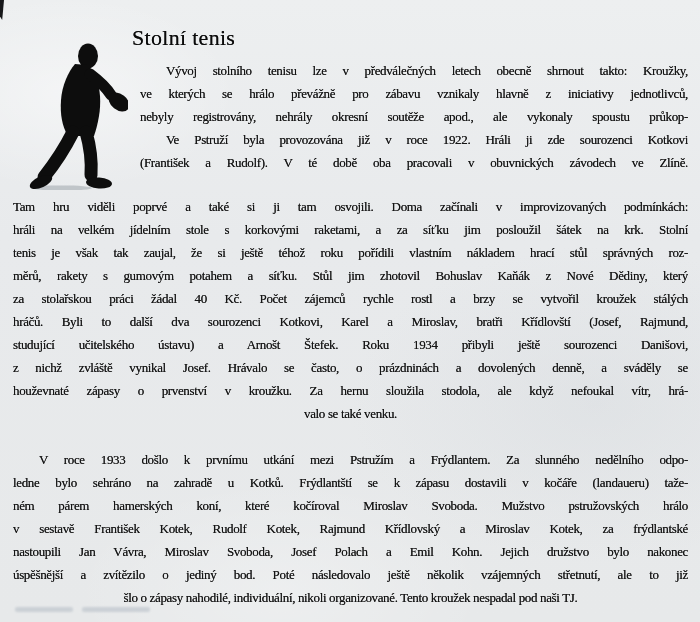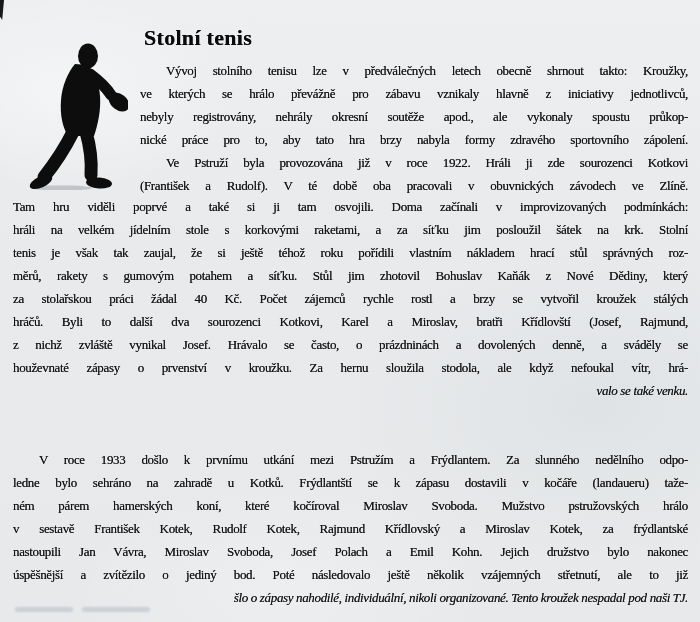--- a/index.html
+++ b/index.html
@@ -7,36 +7,36 @@
     position:relative; width:700px; height:622px; overflow:hidden;
     background:
       radial-gradient(240px 140px at 10% 15%, rgba(255,255,255,.45), transparent 70%),
       radial-gradient(340px 220px at 85% 65%, rgba(206,211,216,.30), transparent 72%),
       radial-gradient(300px 160px at 40% 95%, rgba(255,255,255,.25), transparent 70%),
       linear-gradient(180deg,#edeff0 0%,#e8eaec 38%,#e7e9ea 100%);
     font-family:"Liberation Serif","DejaVu Serif",serif;
     color:#151515;
   }
   .title {
-    position:absolute; left:144px; top:10px;
-    font-size:22px; font-weight:bold; letter-spacing:.3px; color:#0a0a0a;
+    position:absolute; left:132px; top:10px;
+    font-size:22px; font-weight:normal; letter-spacing:.3px; color:#0a0a0a;
     text-shadow:0 0 .5px rgba(10,10,10,.7);
   }
   .figure { position:absolute; left:28px; top:42px; width:100px; height:148px; }
   .block { position:absolute; }
   .block-a { left:140px; top:59px;  width:548px; }
   .block-b { left:13px;  top:195px; width:675px; }
   .block-c { left:13px;  top:448px; width:675px; }
   .line {
     height:23px; line-height:23px; font-size:13px; letter-spacing:-.35px;
     text-align:justify; text-align-last:justify; overflow:hidden;
     text-shadow:0 0 .4px rgba(12,12,12,.75);
   }
   .line.indent { text-indent:26px; }
-  .line.flush  { text-align:right; text-align-last:auto;font-style:italic; }
+  .line.flush  { text-align:center; text-align-last:auto; }
   .edge-mark {
     position:absolute; left:0; top:0; width:4px; height:20px; background:#17181a;
     clip-path:polygon(0 0,100% 0,55% 100%,0 82%);
   }
   .bleed {
     position:absolute; left:15px; top:605px; width:138px; height:9px;
     display:flex; gap:9px; align-items:center;
     filter:blur(1.2px); opacity:.55;
   }
   .bleed span { display:block; height:5px; border-radius:2px; background:#b4bcc5; }
@@ -63,32 +63,32 @@
       <path d="M58,90 C62,104 64,118 63,133" fill="none" stroke="#0d0d0d" stroke-width="13" stroke-linecap="round"></path>
       <ellipse cx="13" cy="140" rx="12" ry="5.5" transform="rotate(-24 13 140)"></ellipse>
       <ellipse cx="71" cy="141" rx="13" ry="5.5" transform="rotate(4 71 141)"></ellipse>
     </g>
   </svg>
 
   <div class="block block-a">
     <div class="line indent">Vývoj stolního tenisu lze v předválečných letech obecně shrnout takto: Kroužky,</div>
     <div class="line">ve kterých se hrálo převážně pro zábavu vznikaly hlavně z iniciativy jednotlivců,</div>
     <div class="line">nebyly registrovány, nehrály okresní soutěže apod., ale vykonaly spoustu průkop-</div>
-    <div class="line">nické práce pro to, aby tato hra brzy nabyla formy zdravého sportovního zápolení.</div>
     <div class="line indent">Ve Pstruží byla provozována již v roce 1922. Hráli ji zde sourozenci Kotkovi</div>
     <div class="line">(František a Rudolf). V té době oba pracovali v obuvnických závodech ve Zlíně.</div>
   </div>
 
   <div class="block block-b">
     <div class="line">Tam hru viděli poprvé a také si ji tam osvojili. Doma začínali v improvizovaných podmínkách:</div>
     <div class="line">hráli na velkém jídelním stole s korkovými raketami, a za síťku jim posloužil šátek na krk. Stolní</div>
     <div class="line">tenis je však tak zaujal, že si ještě téhož roku pořídili vlastním nákladem hrací stůl správných roz-</div>
     <div class="line">měrů, rakety s gumovým potahem a síťku. Stůl jim zhotovil Bohuslav Kaňák z Nové Dědiny, který</div>
     <div class="line">za stolařskou práci žádal 40 Kč. Počet zájemců rychle rostl a brzy se vytvořil kroužek stálých</div>
     <div class="line">hráčů. Byli to další dva sourozenci Kotkovi, Karel a Miroslav, bratři Křídlovští (Josef, Rajmund,</div>
+    <div class="line">studující učitelského ústavu) a Arnošt Štefek. Roku 1934 přibyli ještě sourozenci Danišovi,</div>
     <div class="line">z nichž zvláště vynikal Josef. Hrávalo se často, o prázdninách a dovolených denně, a sváděly se</div>
     <div class="line">houževnaté zápasy o prvenství v kroužku. Za hernu sloužila stodola, ale když nefoukal vítr, hrá-</div>
     <div class="line flush">valo se také venku.</div>
   </div>
 
   <div class="block block-c">
     <div class="line indent">V roce 1933 došlo k prvnímu utkání mezi Pstružím a Frýdlantem. Za slunného nedělního odpo-</div>
     <div class="line">ledne bylo sehráno na zahradě u Kotků. Frýdlantští se k zápasu dostavili v kočáře (landaueru) taže-</div>
     <div class="line">ném párem hamerských koní, které kočíroval Miroslav Svoboda. Mužstvo pstružovských hrálo</div>
     <div class="line">v sestavě František Kotek, Rudolf Kotek, Rajmund Křídlovský a Miroslav Kotek, za frýdlantské</div>

